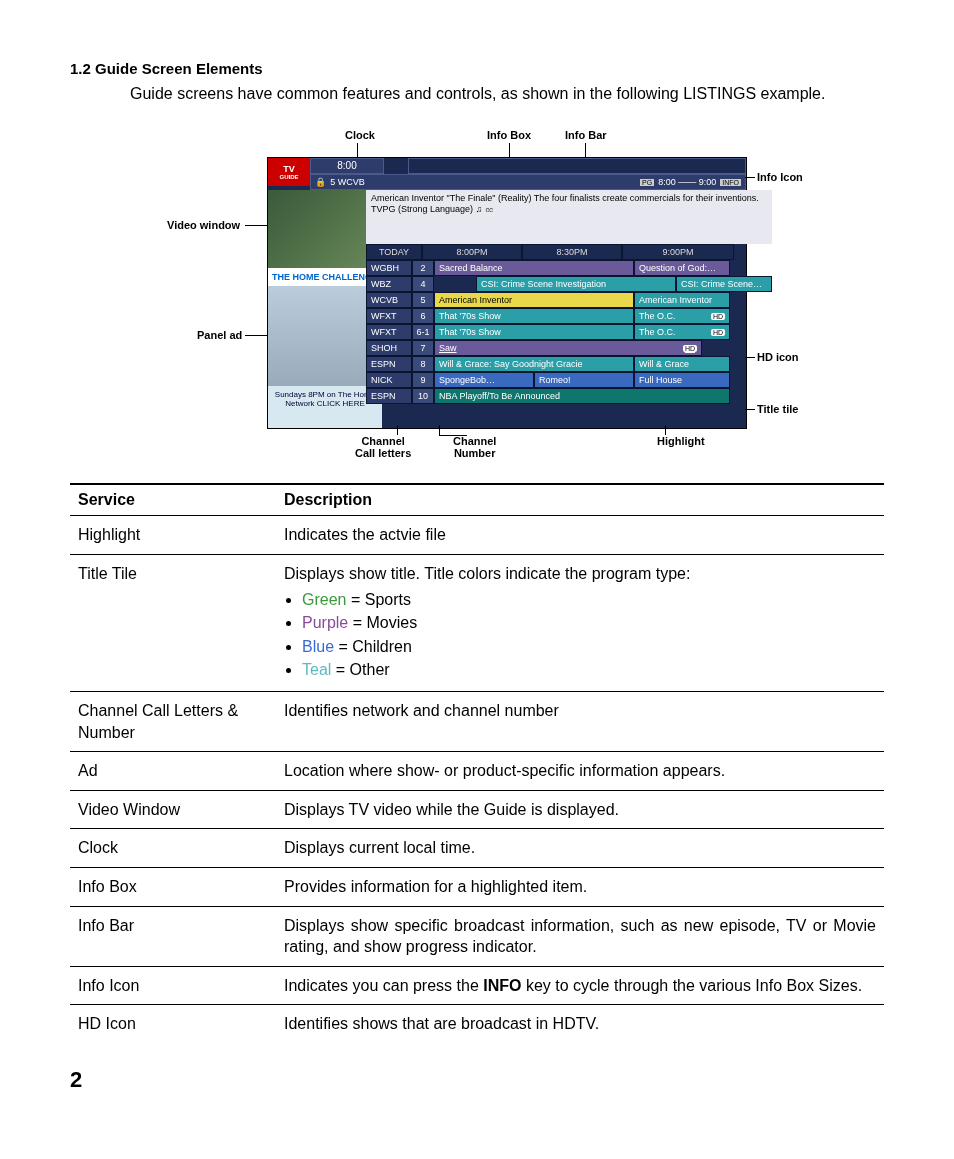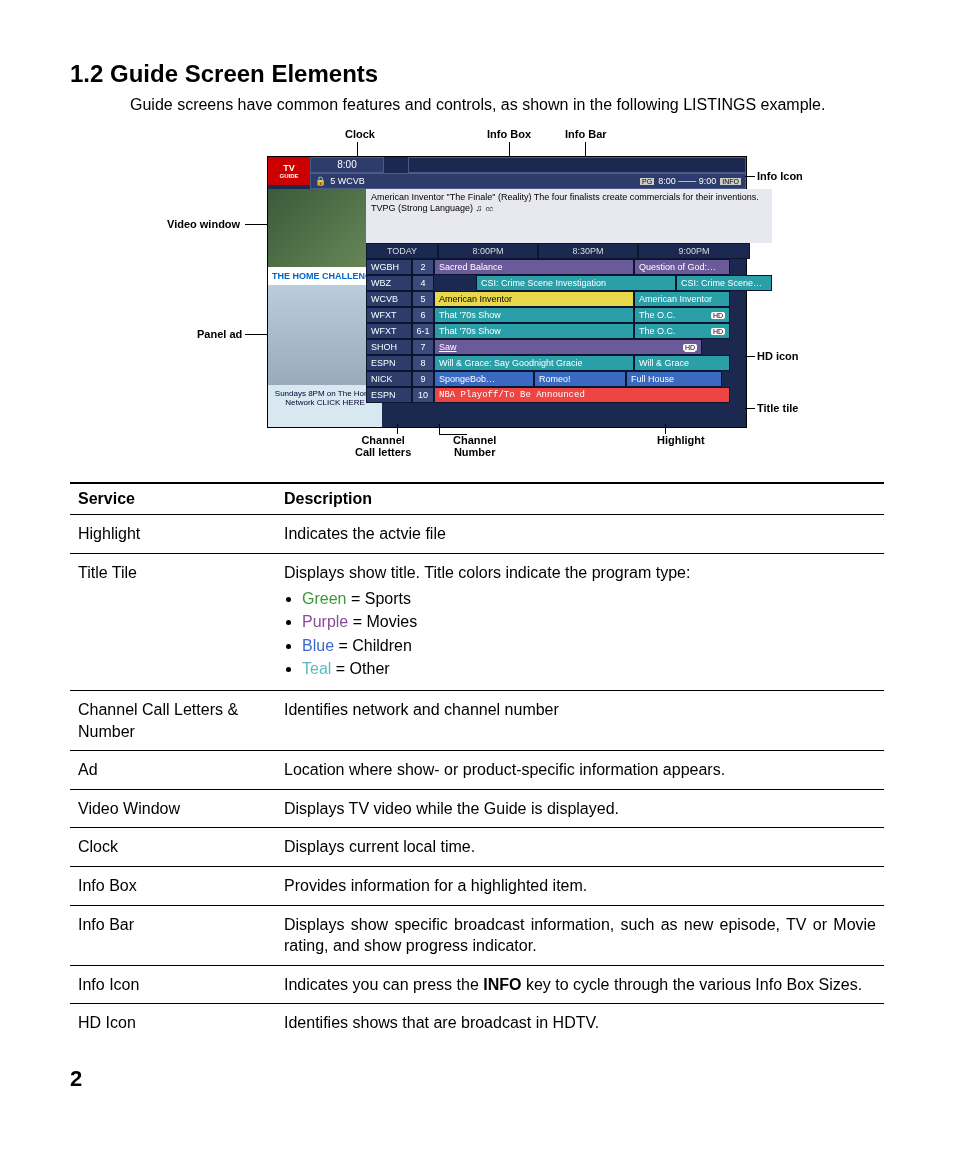--- a/index.html
+++ b/index.html
@@ -6,30 +6,30 @@
     font-family: Arial, Helvetica, sans-serif;
     font-size: 16px;
     color: #000;
     background: #fff;
     margin: 0;
     padding: 60px 70px 40px 70px;
     width: 954px;
     box-sizing: border-box;
   }
   .heading {
-    font-size: 24px;
+    font-size: 15px;
     font-weight: bold;
     margin-bottom: 6px;
   }
   .intro {
     margin-left: 60px;
     margin-right: 0;
     text-align: justify;
     line-height: 1.4;
-    margin-bottom: 12px;
+    margin-bottom: 24px;
   }
   
   .figure-wrap {
     position: relative;
     width: 720px;
     margin: 0 auto 14px auto;
     font-size: 11px;
   }
   .callout {
     position: absolute;
@@ -86,21 +86,21 @@
   .gb-headrow > div, .gb-row > div {
     border:1px solid #0a1530; box-sizing:border-box;
     display:flex; align-items:center; padding:0 4px; overflow:hidden;
     white-space:nowrap; font-size:9px;
   }
   .gb-headrow > div { background:#1b2950; color:#ddd; justify-content:center; }
   .col-ch { width:46px; background:#2d3c6b; }
   .col-num{ width:22px; background:#3a4a7a; justify-content:center !important; }
   .gb-row .cell { background:#2a9fa8; }
   .cell.purple { background:#6a5a9a; }
-  .cell.green  { background:#ef4444;font-family:Liberation Mono, monospace; }
+  .cell.green  { background:#0f766e; }
   .cell.blue   { background:#3a6ac0; }
   .cell.yellow { background:#e8d84a; color:#000; }
   .cell.hd::after { content:"HD"; font-size:7px; background:#fff; color:#000; padding:0 2px; margin-left:auto; border-radius:2px;}
   
   table.svc {
     width: 100%;
     border-collapse: collapse;
     margin-top: 6px;
   }
   table.svc th {
@@ -175,21 +175,21 @@
           <div class="t1">THE HOME CHALLENGE</div>
           <div class="img"></div>
           <div class="t2">Sundays 8PM
 on The Home Network
 CLICK HERE</div>
         </div>
       </div>
       <div class="gb-grid">
         <div class="gb-infobox">American Inventor "The Finale" (Reality) The four finalists create commercials for their inventions. TVPG (Strong Language) ♫ ㏄</div>
         <div class="gb-headrow" id="gb-headrow">
-            <div style="width: 72px;">TODAY</div>
+            <div style="width: 56px;">TODAY</div>
             <div style="width: 100px;">8:00PM</div>
             <div style="width: 100px;">8:30PM</div>
             <div style="width: 112px;">9:00PM</div>
           </div>
         <div id="gb-rows">
             <div class="gb-row">
               <div class="col-ch">WGBH</div>
               <div class="col-num">2</div>
               <div class="cell purple" style="width: 200px;">Sacred Balance</div>
               <div class="cell purple" style="width: 96px;">Question of God:…</div>
@@ -226,21 +226,21 @@
             <div class="gb-row">
               <div class="col-ch">ESPN</div>
               <div class="col-num">8</div>
               <div class="cell " style="width: 200px;">Will &amp; Grace: Say Goodnight Gracie</div>
               <div class="cell " style="width: 96px;">Will &amp; Grace</div>
             </div>
             <div class="gb-row">
               <div class="col-ch">NICK</div>
               <div class="col-num">9</div>
               <div class="cell blue" style="width: 100px;">SpongeBob…</div>
-              <div class="cell blue" style="width: 92px;">Romeo!</div>
+              <div class="cell blue" style="width: 100px;">Romeo!</div>
               <div class="cell blue" style="width: 96px;">Full House</div>
             </div>
             <div class="gb-row">
               <div class="col-ch">ESPN</div>
               <div class="col-num">10</div>
               <div class="cell green" style="width: 296px;">NBA Playoff/To Be Announced</div>
             </div>
           </div>
       </div>
     </div>

